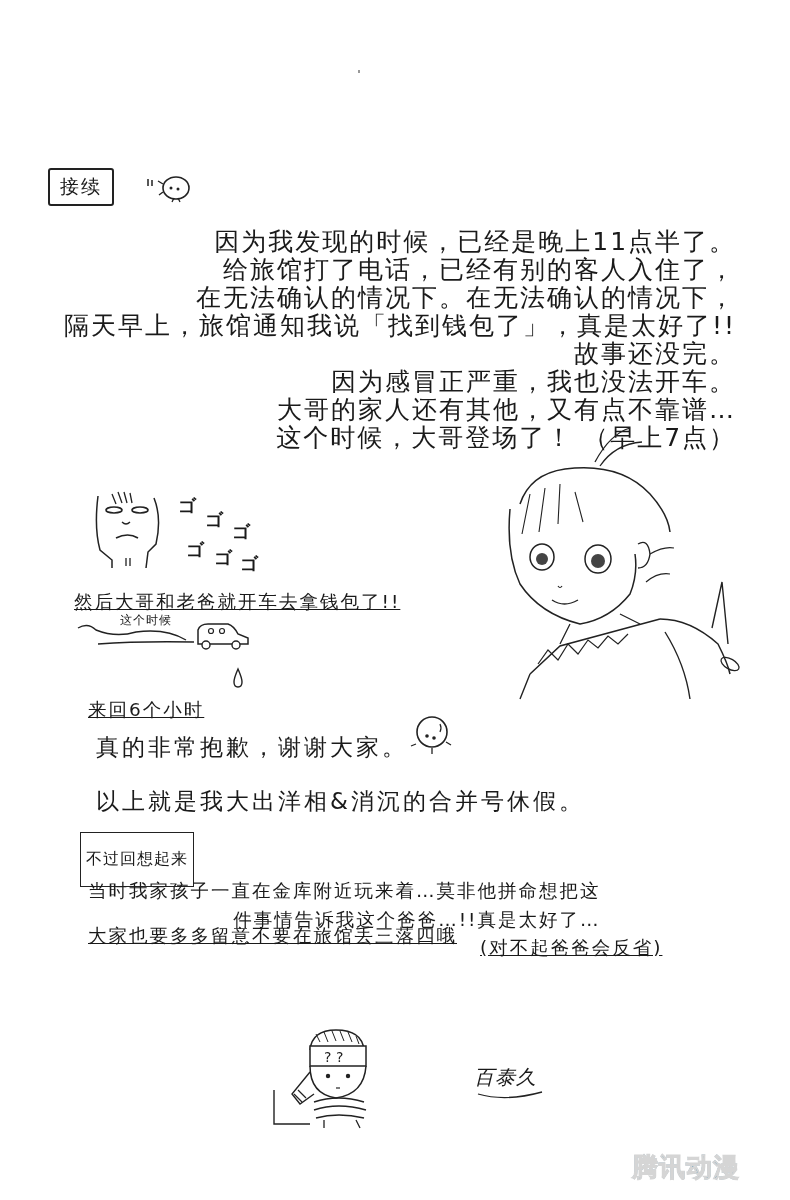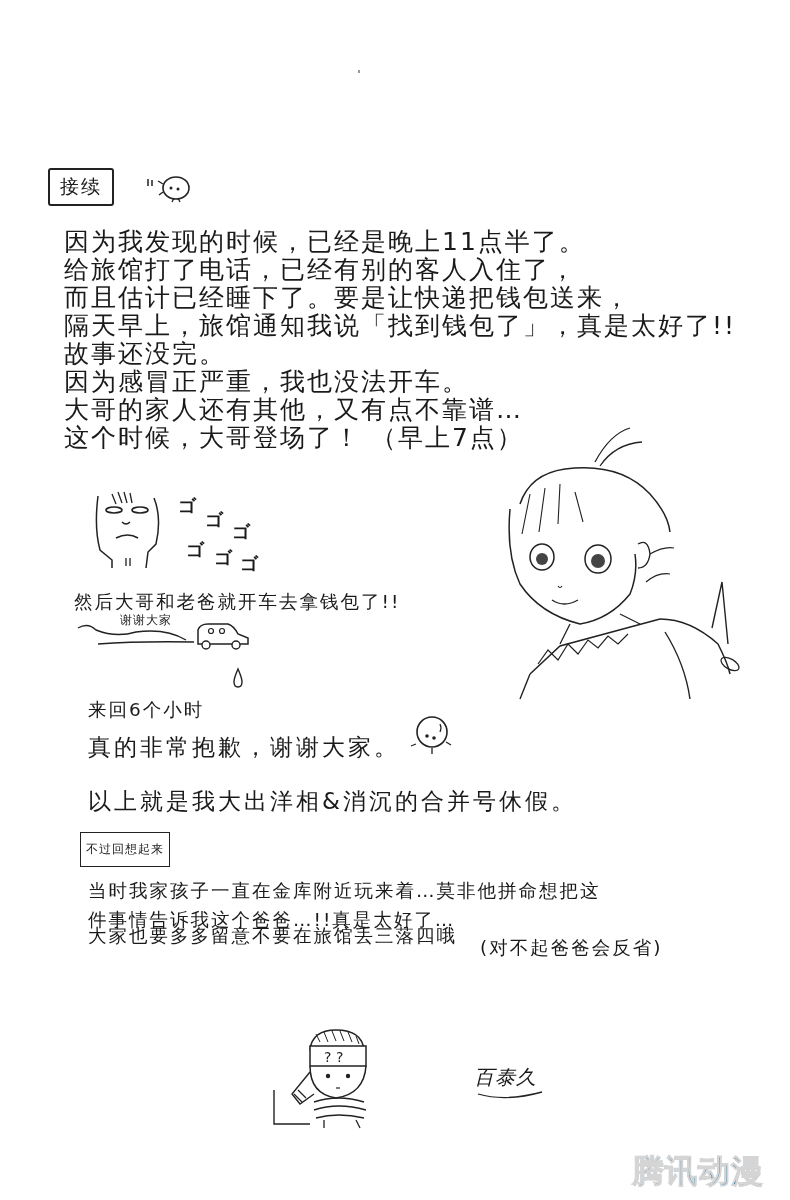--- a/index.html
+++ b/index.html
@@ -1,27 +1,27 @@
 <!DOCTYPE html>
 <html><head>
 <meta charset="utf-8">
 <style>
   html, body { margin: 0; padding: 0; background: #ffffff; }
   body { width: 790px; height: 1200px; position: relative; overflow: hidden;
          font-family: "DejaVu Sans", sans-serif; color: #1a1a1a; }
   .abs { position: absolute; }
-  .hand { font-family: "DejaVu Sans", sans-serif; font-weight: 400; letter-spacing: 2px; white-space: nowrap; }
+  .hand { font-family: "DejaVu Sans", sans-serif; font-weight: 400; letter-spacing: 2px; white-space: nowrap; text-align: right; }
   .label-box { border: 2px solid #222; border-radius: 3px; padding: 4px 10px; font-size: 19px; }
-  .small-box { border: 1.5px solid #222; padding: 8px 5px; font-size: 12px; letter-spacing: 1px; }
+  .small-box { border: 1.5px solid #222; padding: 16px 5px; font-size: 16px; letter-spacing: 1px; }
   .para { font-size: 25px; line-height: 28px; }
-  .big { font-size: 23px; letter-spacing: 3px; }
+  .big { font-size: 23px; letter-spacing: 3px; margin-left: 8px; }
   .side { font-size: 16px; line-height: 27px; }
-  .mid { font-size: 18.5px; line-height: 28px; }
+  .mid { font-size: 18.5px; line-height: 28px; text-decoration: underline; }
   .sfx { font-size: 18px; font-weight: 700; }
-  .watermark { font-size: 32px; font-weight: 900; color: #0369a1; letter-spacing: 1px;
+  .watermark { font-size: 26px; font-weight: 900; color: #0369a1; letter-spacing: 1px;
                -webkit-text-stroke: 1px #d5d5d5; }
   svg { overflow: visible; }
 </style>
 </head>
 <body>
 
 <div class="abs" style="left:358px;top:70px;width:2px;height:3px;background:#999;"></div>
 
 <div class="abs label-box hand" style="left:48px;top:168px;">接续</div>
 
@@ -30,21 +30,21 @@
   <ellipse cx="38" cy="18" rx="13" ry="11" fill="none" stroke="#222" stroke-width="1.6"></ellipse>
   <path d="M25 14 l-5 -3 M25 22 l-4 3" stroke="#222" stroke-width="1.4"></path>
   <circle cx="33" cy="18" r="1.5" fill="#222"></circle>
     <circle cx="40" cy="19" r="1.5" fill="#222"></circle>
   <path d="M36 28 l-2 4 M40 28 l2 4" stroke="#222" stroke-width="1.3"></path>
 </svg>
 
 <div class="abs para hand" style="left:64px;top:228px;">
   <div>因为我发现的时候，已经是晚上11点半了。</div>
   <div>给旅馆打了电话，已经有别的客人入住了，</div>
-  <div>而且估计已经睡下了。要是让快递把钱包送来，</div>
+  <div>在无法确认的情况下。在无法确认的情况下，</div>
   <div>隔天早上，旅馆通知我说「找到钱包了」，真是太好了!!</div>
   <div>故事还没完。</div>
   <div>因为感冒正严重，我也没法开车。</div>
   <div>大哥的家人还有其他，又有点不靠谱…</div>
   <div>这个时候，大哥登场了！ （早上7点）</div>
 </div>
 
 <svg class="abs" style="left:92px;top:488px;" width="76" height="80" viewBox="0 0 76 80">
   <path d="M6 8 Q2 40 8 62 L20 72 L20 80" fill="none" stroke="#222" stroke-width="1.5"></path>
   <path d="M62 10 Q70 30 64 56 L56 64 L54 80" fill="none" stroke="#222" stroke-width="1.5"></path>
@@ -62,21 +62,21 @@
 <div class="abs sfx" style="left:186px;top:538px;">ゴ</div>
 <div class="abs sfx" style="left:214px;top:546px;">ゴ</div>
 <div class="abs sfx" style="left:240px;top:552px;">ゴ</div>
 
 <div class="abs mid hand" style="left:74px;top:588px;">然后大哥和老爸就开车去拿钱包了!!</div>
 
 <svg class="abs" style="left:78px;top:620px;" width="120" height="30" viewBox="0 0 120 30">
   <path d="M0 8 q10 -6 18 2 q20 8 40 2 q30 -4 50 8" fill="none" stroke="#222" stroke-width="1.4"></path>
   <path d="M20 24 q40 -3 96 -2" fill="none" stroke="#222" stroke-width="1.4"></path>
 </svg>
-<div class="abs" style="left:120px;top:612px;font-size:12px;letter-spacing:1px;">谢谢大家</div>
+<div class="abs" style="left:120px;top:612px;font-size:12px;letter-spacing:1px;">这个时候</div>
 <svg class="abs" style="left:194px;top:622px;" width="58" height="30" viewBox="0 0 58 30">
   <path d="M4 22 L4 8 Q6 2 14 2 L34 2 Q40 4 44 12 L54 16 L54 22 Z" fill="none" stroke="#222" stroke-width="1.5"></path>
   <circle cx="17" cy="9" r="2.5" fill="none" stroke="#222" stroke-width="1.2"></circle>
   <circle cx="28" cy="9" r="2.5" fill="none" stroke="#222" stroke-width="1.2"></circle>
   <circle cx="12" cy="23" r="4" fill="#fff" stroke="#222" stroke-width="1.4"></circle>
   <circle cx="42" cy="23" r="4" fill="#fff" stroke="#222" stroke-width="1.4"></circle>
 </svg>
 
 <div class="abs mid hand" style="left:88px;top:696px;">来回6个小时</div>
 <svg class="abs" style="left:233px;top:668px;" width="10" height="20" viewBox="0 0 10 20">

